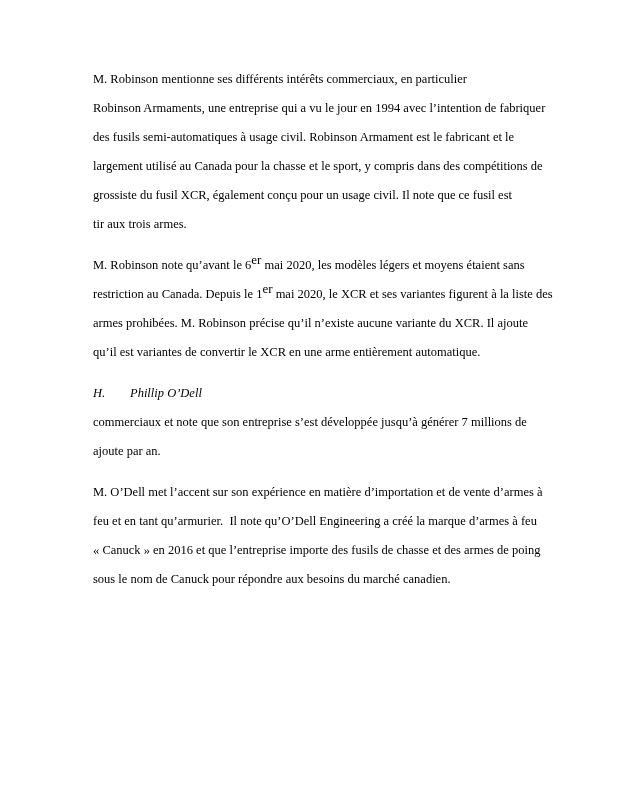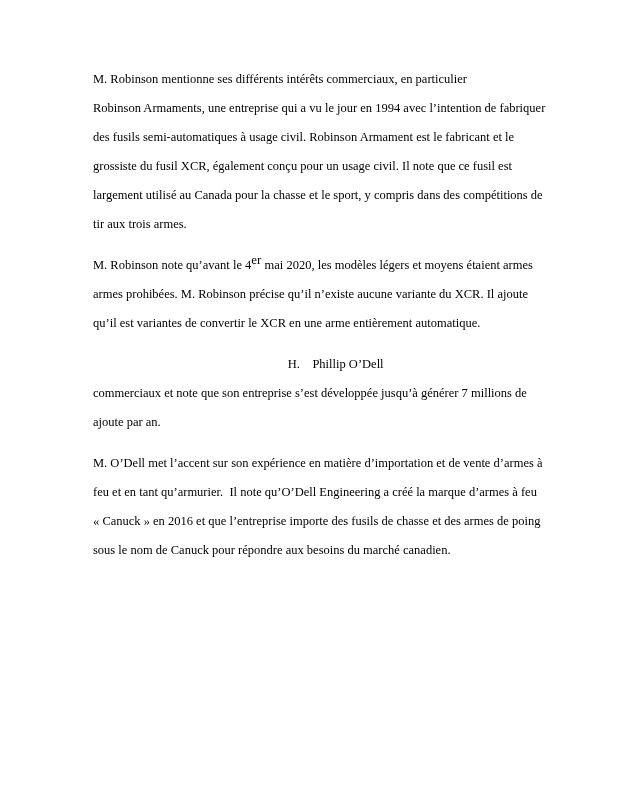--- a/index.html
+++ b/index.html
@@ -26,22 +26,22 @@
   }
   .para {
     margin: 0 0 12px 0;
   }
   .line {
     white-space: pre;
     line-height: 29px;
     height: 29px;
   }
   .heading {
+    font-style: italic;
     margin: 4px 0 0 0;
-    text-align: center;
   }
   .heading .sec-label {
     display: inline-block;
     width: 37px;
   }
   sup.ord {
     font-size: 13px;
     vertical-align: super;
     line-height: 0;
   }
@@ -49,28 +49,29 @@
 </head>
 <body>
 
 <div class="page">
   <div class="content">
 
     <div class="para">
       <div class="line">M. Robinson mentionne ses différents intérêts commerciaux, en particulier</div>
       <div class="line">Robinson Armaments, une entreprise qui a vu le jour en 1994 avec l’intention de fabriquer</div>
       <div class="line">des fusils semi-automatiques à usage civil. Robinson Armament est le fabricant et le</div>
+      <div class="line">largement utilisé au Canada pour la chasse et le sport, y compris dans des compétitions de</div>
       <div class="line">grossiste du fusil XCR, également conçu pour un usage civil. Il note que ce fusil est</div>
-      <div class="line">largement utilisé au Canada pour la chasse et le sport, y compris dans des compétitions de</div>
       <div class="line">tir aux trois armes.</div>
     </div>
 
 
     <div class="para">
-      <div class="line"><span>M. Robinson note qu’avant le 4</span><sup class="ord">er</sup><span> mai 2020, les modèles légers et moyens étaient armes</span></div>
+      <div class="line"><span>M. Robinson note qu’avant le 6</span><sup class="ord">er</sup><span> mai 2020, les modèles légers et moyens étaient sans</span></div>
+      <div class="line"><span>restriction au Canada. Depuis le 1</span><sup class="ord">er</sup><span> mai 2020, le XCR et ses variantes figurent à la liste des</span></div>
       <div class="line">armes prohibées. M. Robinson précise qu’il n’existe aucune variante du XCR. Il ajoute</div>
       <div class="line">qu’il est variantes de convertir le XCR en une arme entièrement automatique.</div>
     </div>
 
     <div class="heading">
       <div class="line"><span class="sec-label">H.</span><span>Phillip O’Dell</span></div>
     </div>
 
     <div class="para">
       <div class="line">commerciaux et note que son entreprise s’est développée jusqu’à générer 7 millions de</div>

